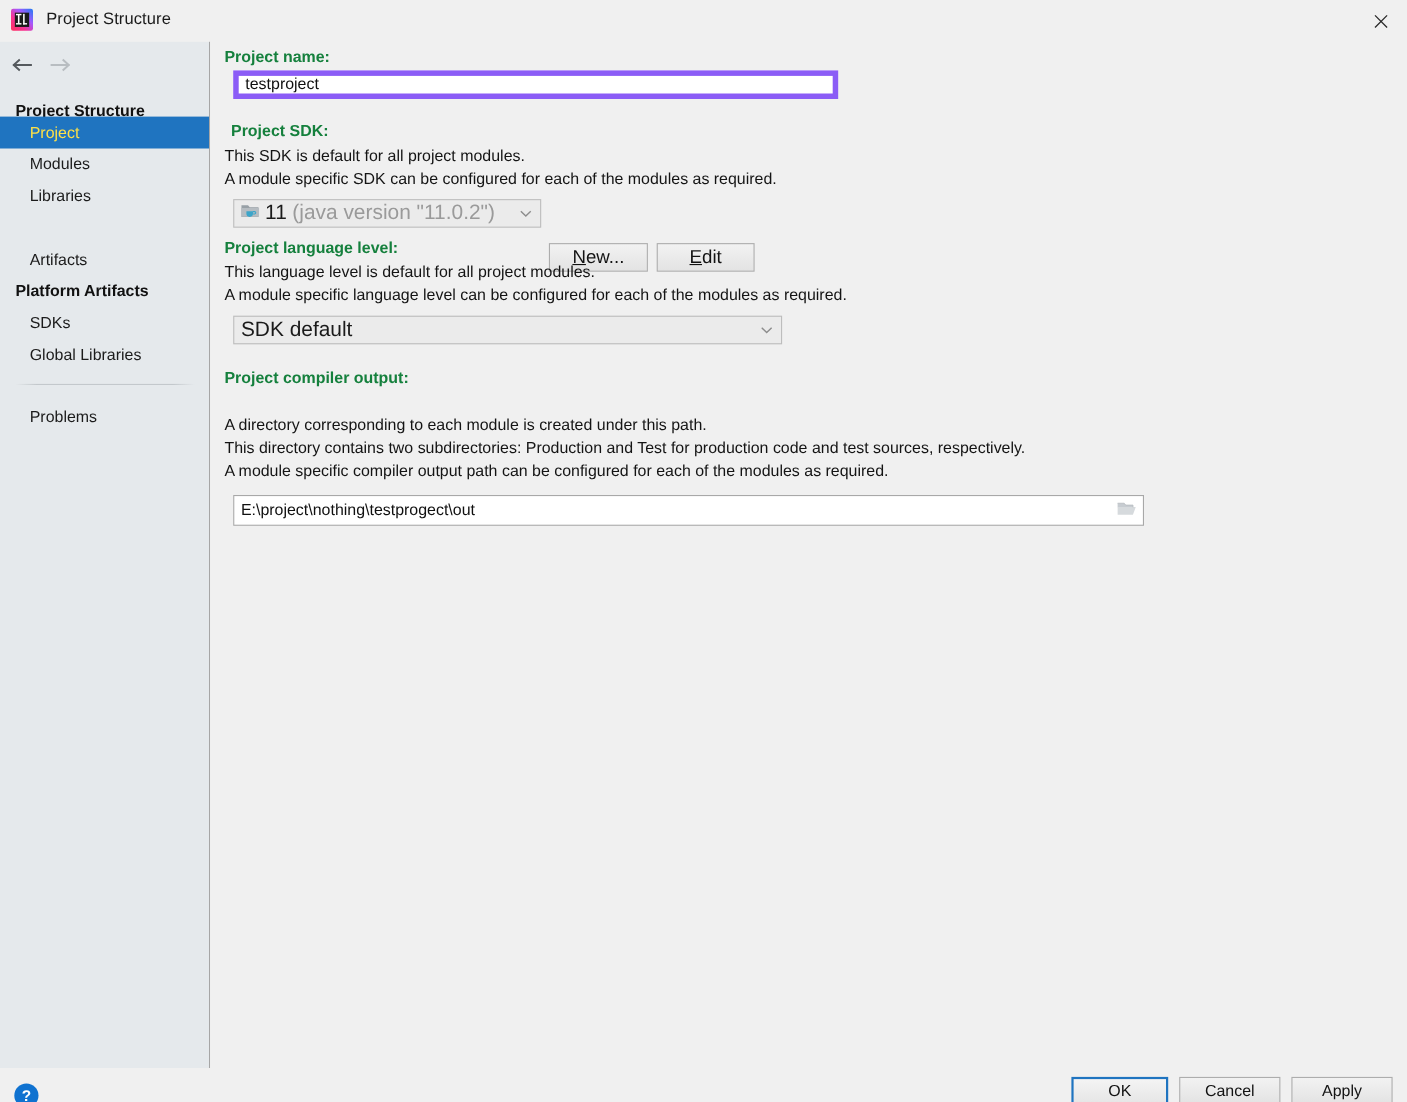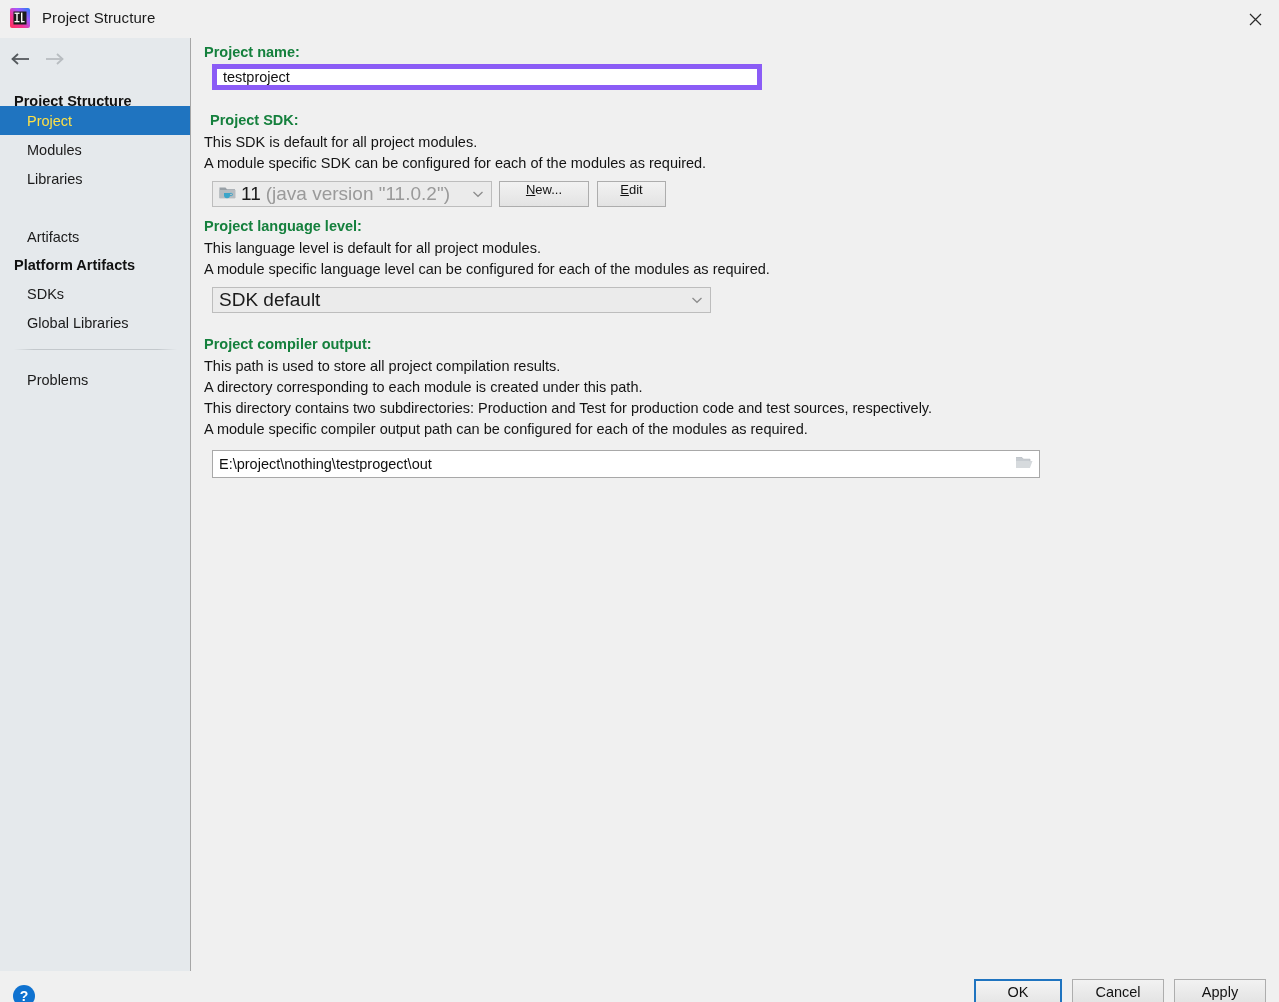--- a/index.html
+++ b/index.html
@@ -164,25 +164,26 @@
   }
   .sdk-icon { flex: 0 0 auto; margin-right: 5px; display: block; }
   .cb-main  { color: #1a1a1a; }
   .cb-dim   { color: #9a9a9a; }
 
   
   .btn {
     position: absolute;
     background: linear-gradient(to bottom,#f2f2f2,#e3e3e3);
     border: 1px solid #adadad;
-    display: flex; align-items: flex-start; justify-content: center;
-    font-size: 13px;
+    display: flex; align-items: center; justify-content: center;
+    font-size: 17px;
     color: #121212;
     cursor: default;
     white-space: nowrap;
+    margin-top: 40px;
   }
   .btn u { text-decoration: underline; }
 
   
   #compiler-output-field {
     position: absolute;
     left: 21px; top: 412px;
     width: 828px; height: 28px;
     background: #ffffff;
     border: 1px solid #a8a8a8;
@@ -360,40 +361,39 @@
     <span class="cb-arrow">
       <svg width="12" height="8" viewBox="0 0 12 8">
         <path d="M1.5 2 L6 6.3 L10.5 2" stroke="#8d8d8d" stroke-width="1.3" fill="none"></path>
       </svg>
     </span>
   </div>
 
   <div class="btn" style="left:308px; top:143px; width:90px; height:26px">
     <span><u>N</u>ew...</span>
   </div>
-  <div class="btn" style="left:406px; top:143px; width:69px; height:26px">
+  <div class="btn" style="left:406px; top:143px; width:89px; height:26px">
     <span><u>E</u>dit</span>
   </div>
 
   <div class="lbl-bold" style="left:13px; top:180px">Project language level:</div>
   <div class="lbl-plain" style="left:13px; top:202px">This language level is default for all project modules.</div>
   <div class="lbl-plain" style="left:13px; top:223px">A module specific language level can be configured for each of the modules as required.</div>
 
   <div class="combo" style="left:21px; top:249px; width:499px; height:26px">
     <span class="cb-main">SDK default</span>
     <span style="width:5px"></span>
     <span class="cb-arrow">
       <svg width="12" height="8" viewBox="0 0 12 8">
         <path d="M1.5 2 L6 6.3 L10.5 2" stroke="#8d8d8d" stroke-width="1.3" fill="none"></path>
       </svg>
     </span>
   </div>
 
   <div class="lbl-bold" style="left:13px; top:298px">Project compiler output:</div>
-  <div class="lbl-plain" style="left:13px; top:320px">This path is used to store all project compilation results.</div>
   <div class="lbl-plain" style="left:13px; top:341px">A directory corresponding to each module is created under this path.</div>
   <div class="lbl-plain" style="left:13px; top:362px">This directory contains two subdirectories: Production and Test for production code and test sources, respectively.</div>
   <div class="lbl-plain" style="left:13px; top:383px">A module specific compiler output path can be configured for each of the modules as required.</div>
 
   <div id="compiler-output-field">
     <span id="compiler-output-value">E:\project\nothing\testprogect\out</span>
     <span id="browse-button">
       <span>
         <svg width="18" height="15" viewBox="0 0 18 15">
           <path d="M1 2.5 h6 l1.4 1.7 h6.6 v2 h-14 z" fill="#c7ccd1"></path>

